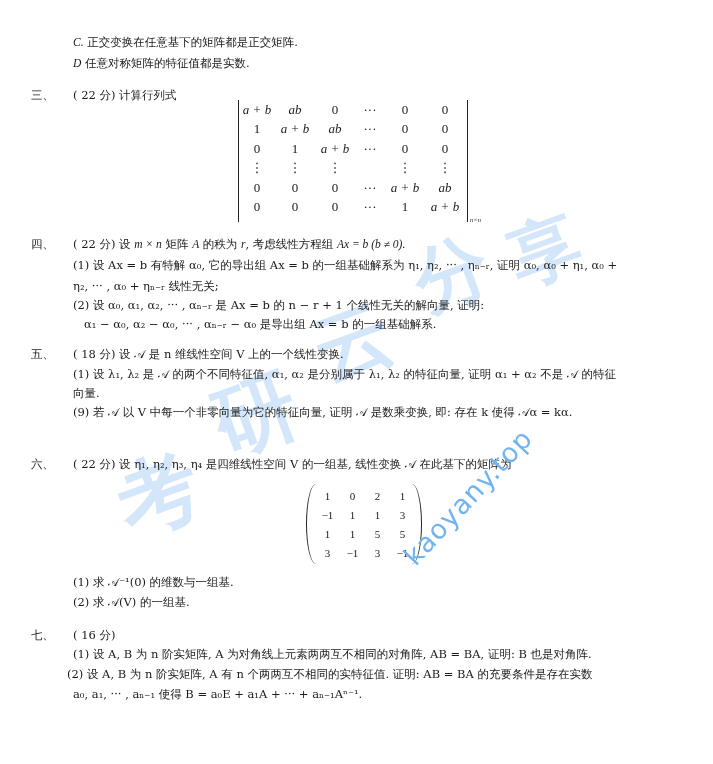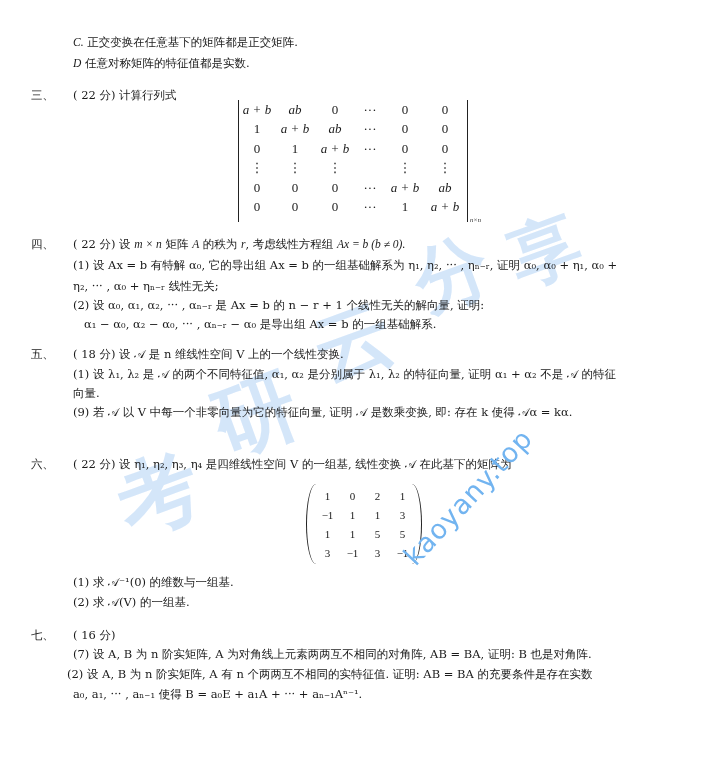--- a/index.html
+++ b/index.html
@@ -158,17 +158,17 @@
     </table>
   <div class="rp"></div>
 </div>
 <div class="line" style="left:73px; top:574px;">(1) 求 𝒜⁻¹(0) 的维数与一组基.</div>
 <div class="line" style="left:73px; top:594px;">(2) 求 𝒜(V) 的一组基.</div>
 
 <div class="num" style="left:31px; top:627px;">七、</div>
 <div class="line" style="left:73px; top:627px;">
   <span>( 16 分)</span>
 </div>
-<div class="line" style="left:73px; top:646px;">(7) 设 A, B 为 n 阶实矩阵, A 为对角线上元素两两互不相同的对角阵, AB = BA, 证明: B 也是对角阵.</div>
+<div class="line" style="left:73px; top:646px;">(1) 设 A, B 为 n 阶实矩阵, A 为对角线上元素两两互不相同的对角阵, AB = BA, 证明: B 也是对角阵.</div>
 <div class="line" style="left:67px; top:666px;">(2) 设 A, B 为 n 阶实矩阵, A 有 n 个两两互不相同的实特征值. 证明: AB = BA 的充要条件是存在实数</div>
 <div class="line" style="left:73px; top:686px;">a₀, a₁, ··· , aₙ₋₁ 使得 B = a₀E + a₁A + ··· + aₙ₋₁Aⁿ⁻¹.</div>
 
 <div class="wm-url" style="left:420px; top:540px;">kaoyany.top</div>
 
 </body></html>

